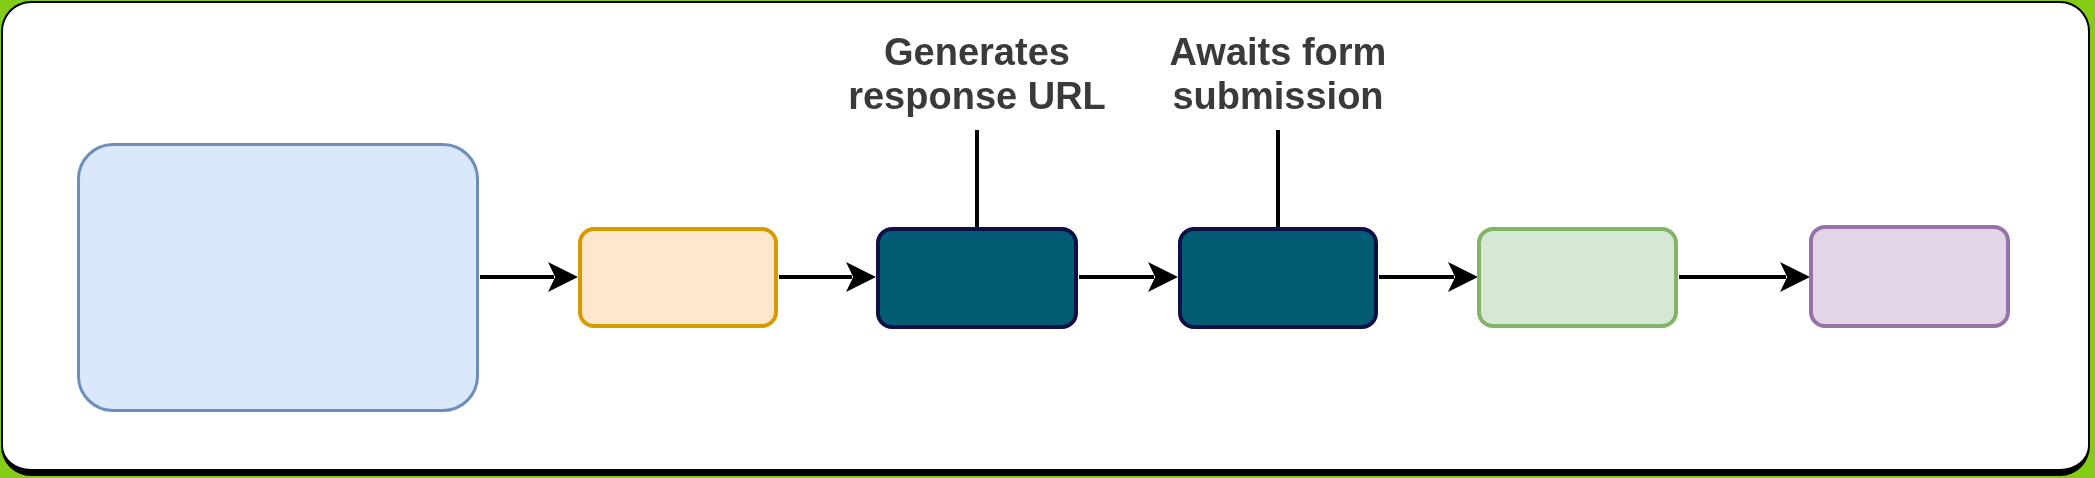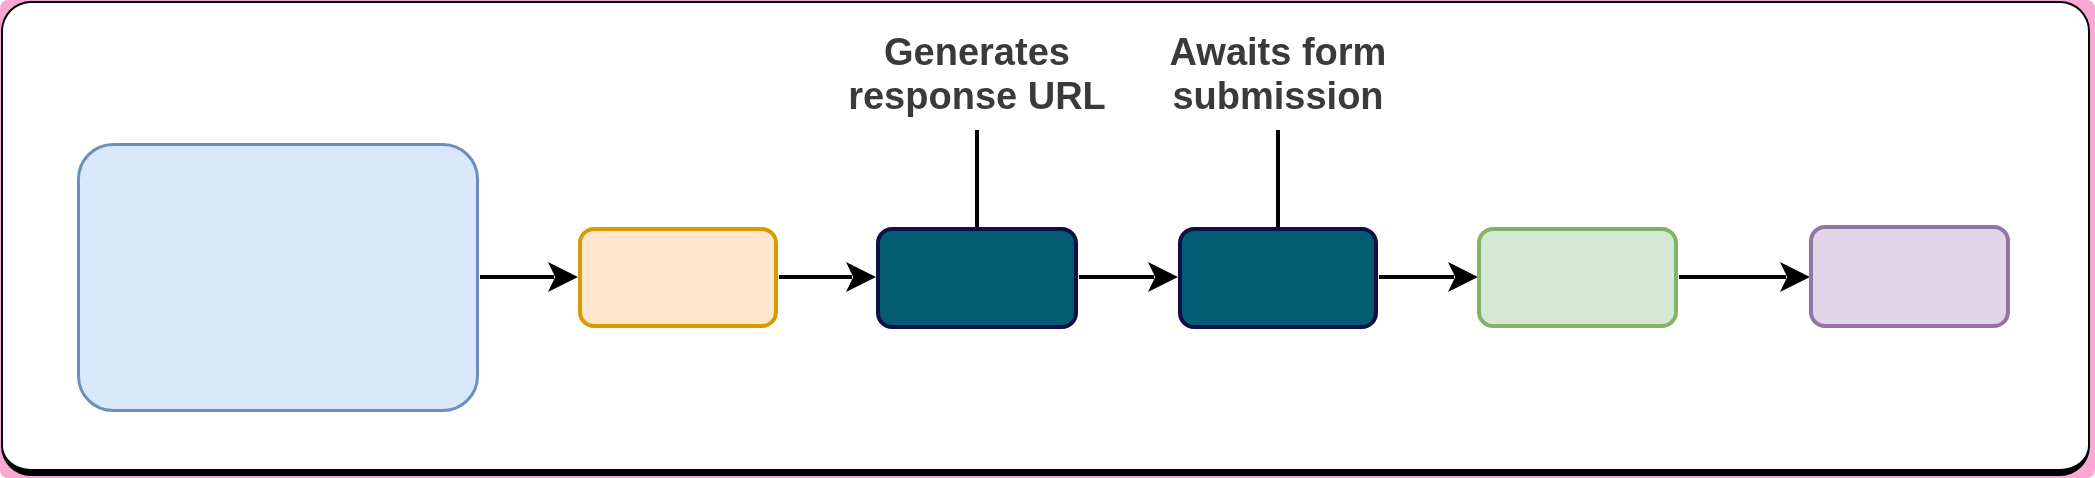--- a/index.html
+++ b/index.html
@@ -5,23 +5,22 @@
   html, body {
     margin: 0;
     padding: 0;
     background: #ffffff;
     font-family: "Liberation Sans", sans-serif;
   }
   .canvas {
     position: relative;
     width: 2095px;
     height: 478px;
-    background: #f9a8d4;
+    background: #84cc16;
     overflow: hidden;
-    border-radius: 8px;
   }
   .card {
     position: absolute;
     left: 1px;
     top: 1px;
     width: 2089px;
     height: 475px;
     box-sizing: border-box;
     background: #ffffff;
     border: 2px solid #000000;

